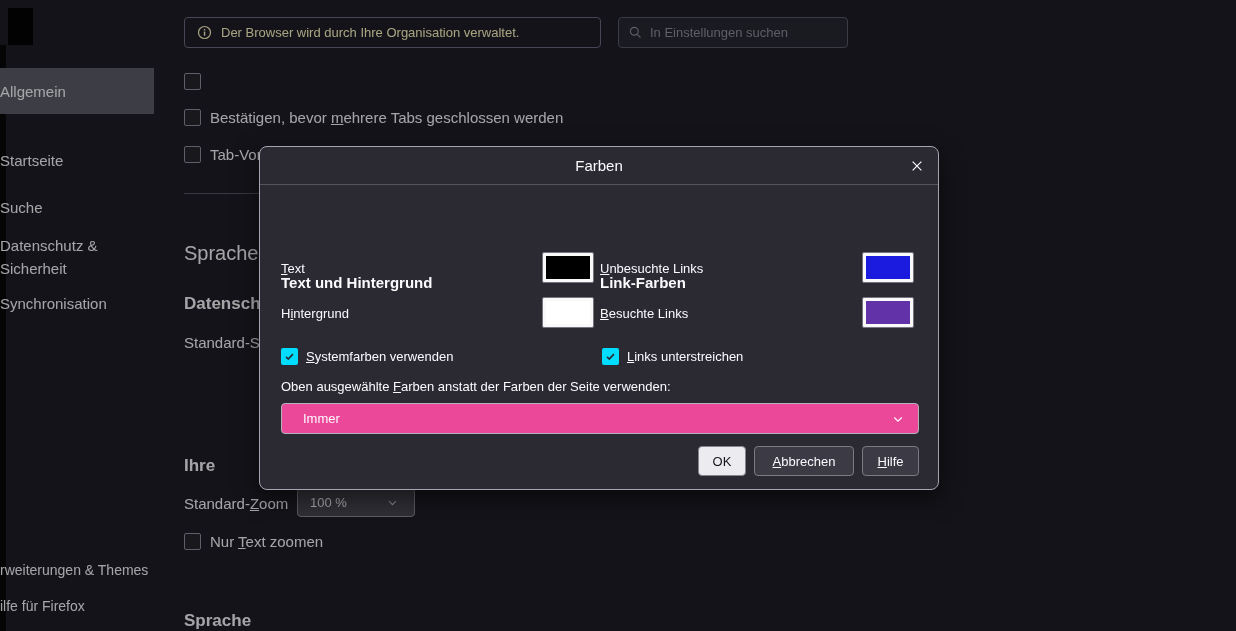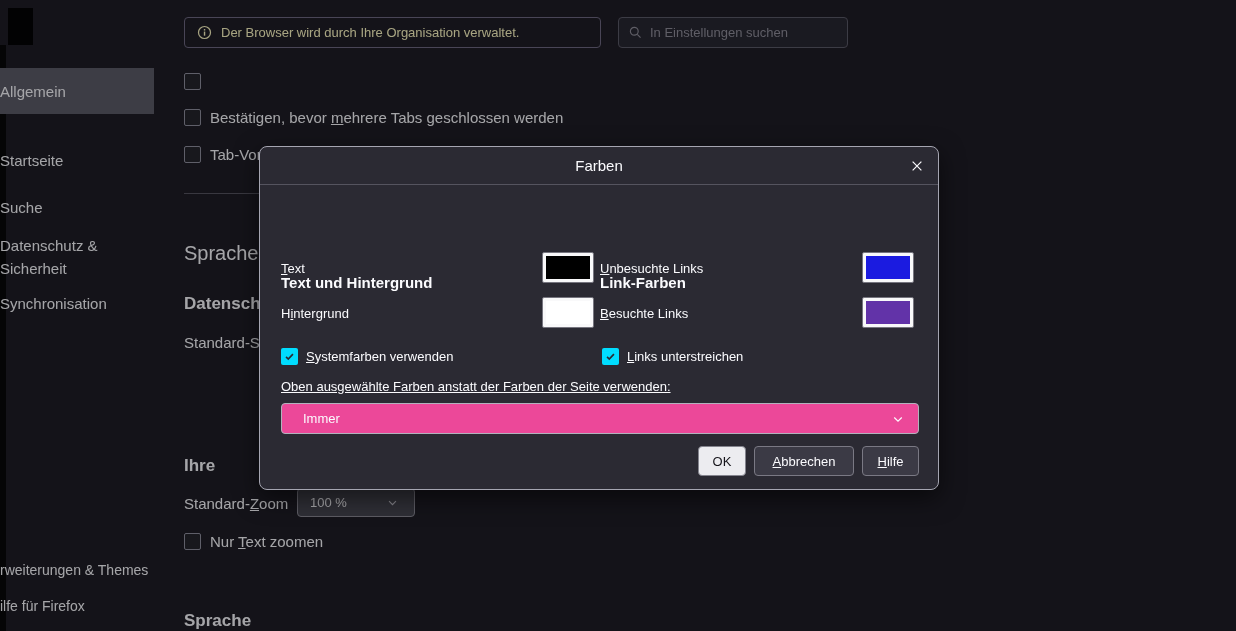--- a/index.html
+++ b/index.html
@@ -78,21 +78,21 @@
   .swatch > div { width:100%; height:100%; }
   #sw-text { left:282px; top:105px; }
   #sw-bgc  { left:282px; top:150px; }
   #sw-unv  { left:602px; top:105px; }
   #sw-vis  { left:602px; top:150px; }
   .dlg-chk { display:flex; align-items:center; gap:8px; font-size:13px; white-space:nowrap; }
   #dchk-system { left:21px; top:201px; }
   #dchk-underline { left:342px; top:201px; }
   .cbx { width:17px; height:17px; border-radius:2px; flex:none; display:flex;
     align-items:center; justify-content:center; cursor:pointer; }
-  #dlg-sentence { left:21px; top:232px; font-size:13px;text-decoration:underline; }
+  #dlg-sentence { left:21px; top:232px; font-size:13px; }
   #dlg-select { left:21px; top:256px; width:638px; height:31px; background:#ec4899;
     border:1px solid #b2b2bd; border-radius:4px; display:flex; align-items:center;
     justify-content:space-between; padding:0 14px 0 21px; font-size:13px; cursor:pointer; }
   .dbtn { top:299px; height:30px; border-radius:4px; display:flex; align-items:center;
     justify-content:center; font-size:13px; cursor:pointer; }
   #btn-ok { left:438px; width:48px; background:#ececf0; color:#15141a; border:1px solid #84848e; }
   #btn-cancel { left:494px; width:100px; background:#3b3a45; border:1px solid #7a7984; }
   #btn-help { left:602px; width:57px; background:#3b3a45; border:1px solid #7a7984; }
   svg { display:block; flex:none; }
 </style>

